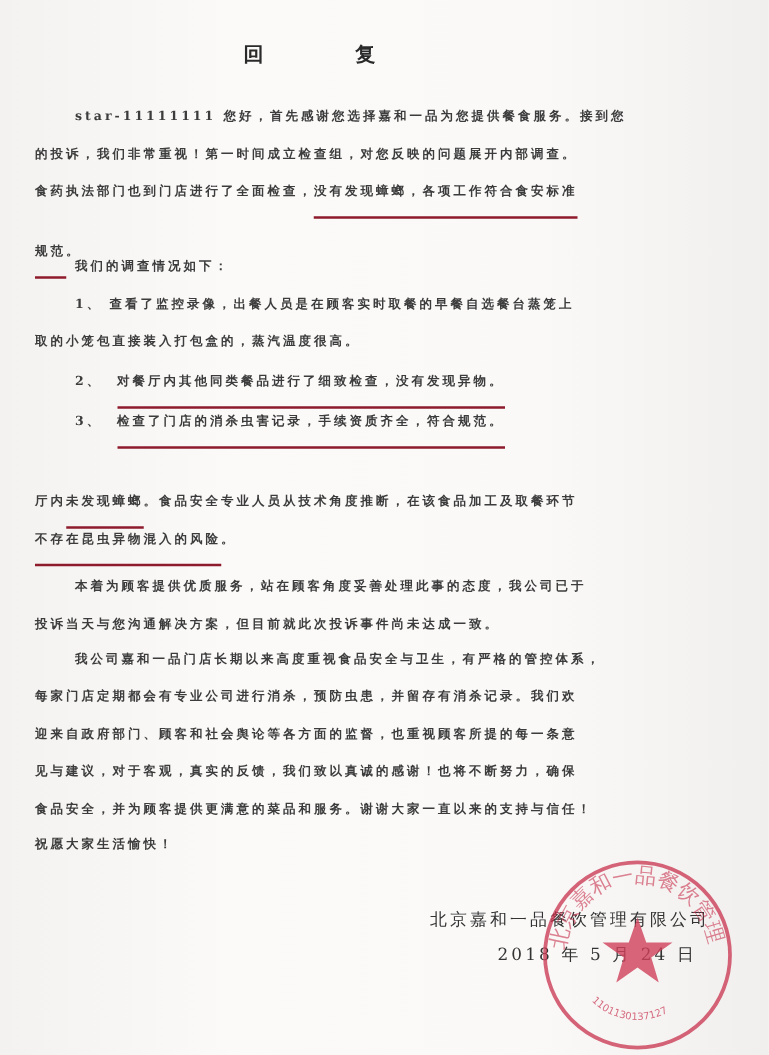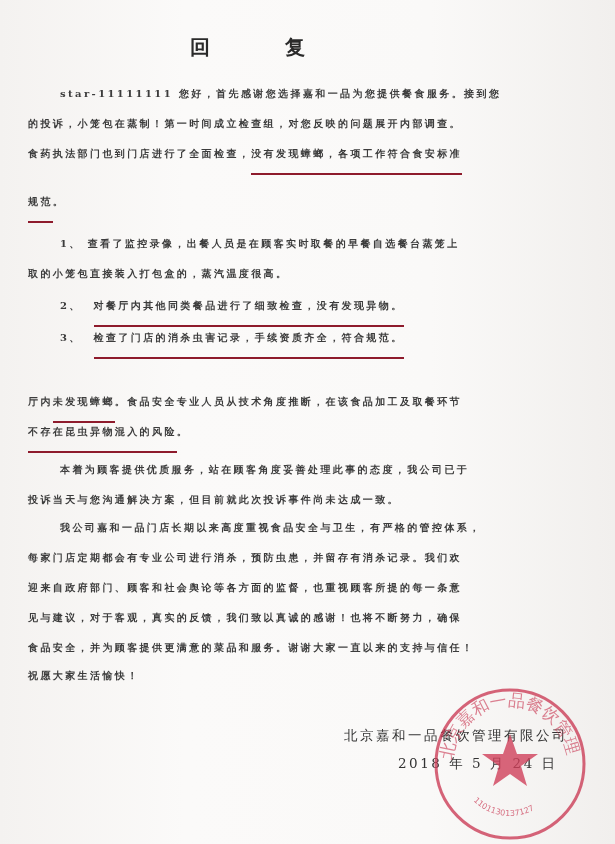--- a/index.html
+++ b/index.html
@@ -9,49 +9,50 @@
       font-family: "DejaVu Serif", "Liberation Serif", serif;
       color: #3a3a3a;
       position: relative;
     }
     .page {
       position: absolute; left: 0; top: 0; width: 615px; height: 844px;
       background: linear-gradient(90deg, #f4f2f0 0%, #fbfaf9 30%, #faf9f8 70%, #f1efed 100%);
     }
     .title {
       position: absolute; top: 34px; left: 0; width: 509px; text-align: center;
-      font-size: 20px; font-weight: bold; letter-spacing: 34px; color: #2a2a2a;
+      font-size: 16px; font-weight: bold; letter-spacing: 34px; color: #2a2a2a;
       padding-left: 20px; box-sizing: border-box;
     }
     .line {
       position: absolute; left: 28px; font-size: 10px; white-space: nowrap;
       letter-spacing: 2.4px; color: #3c3c3c; line-height: 16px; font-weight: bold;
     }
     .ind { left: 60px; }
     .u { border-bottom: 2px solid #8e1b2c; padding-bottom: 14px; }
     .sig { position: absolute; font-size: 13.5px; letter-spacing: 2.5px; color: #333; white-space: nowrap; }
     .stamp {
       position: absolute; left: 430px; top: 684px; width: 160px; height: 160px;
     }
   </style>
 </head>
 <body>
 
 <div class="page">
   <div class="title">回    复</div>
 
   <div class="line ind" style="top:86px">star-11111111 您好，首先感谢您选择嘉和一品为您提供餐食服务。接到您</div>
-  <div class="line" style="top:116px">的投诉，小笼包在蒸制！第一时间成立检查组，对您反映的问题展开内部调查。</div>
+  <div class="line" style="top:116px">的投诉，我们非常重视！第一时间成立检查组，对您反映的问题展开内部调查。</div>
   <div class="line" style="top:146px">
     <span>食药执法部门也到门店进行了全面检查，</span><span class="u">没有发现蟑螂，各项工作符合食安标准</span>
   </div>
   <div class="line" style="top:194px">
     <span class="u">规范</span><span>。</span>
   </div>
 
+  <div class="line ind" style="top:206px">我们的调查情况如下：</div>
   <div class="line ind" style="top:236px">1、  查看了监控录像，出餐人员是在顾客实时取餐的早餐自选餐台蒸笼上</div>
   <div class="line" style="top:266px">取的小笼包直接装入打包盒的，蒸汽温度很高。</div>
 
   <div class="line ind" style="top:298px">
     <span>2、</span>&nbsp;&nbsp;<span class="u">对餐厅内其他同类餐品进行了细致检查，没有发现异物。</span>
   </div>
   <div class="line ind" style="top:330px">
     <span>3、</span>&nbsp;&nbsp;<span class="u">检查了门店的消杀虫害记录，手续资质齐全，符合规范。</span>
   </div>
 

